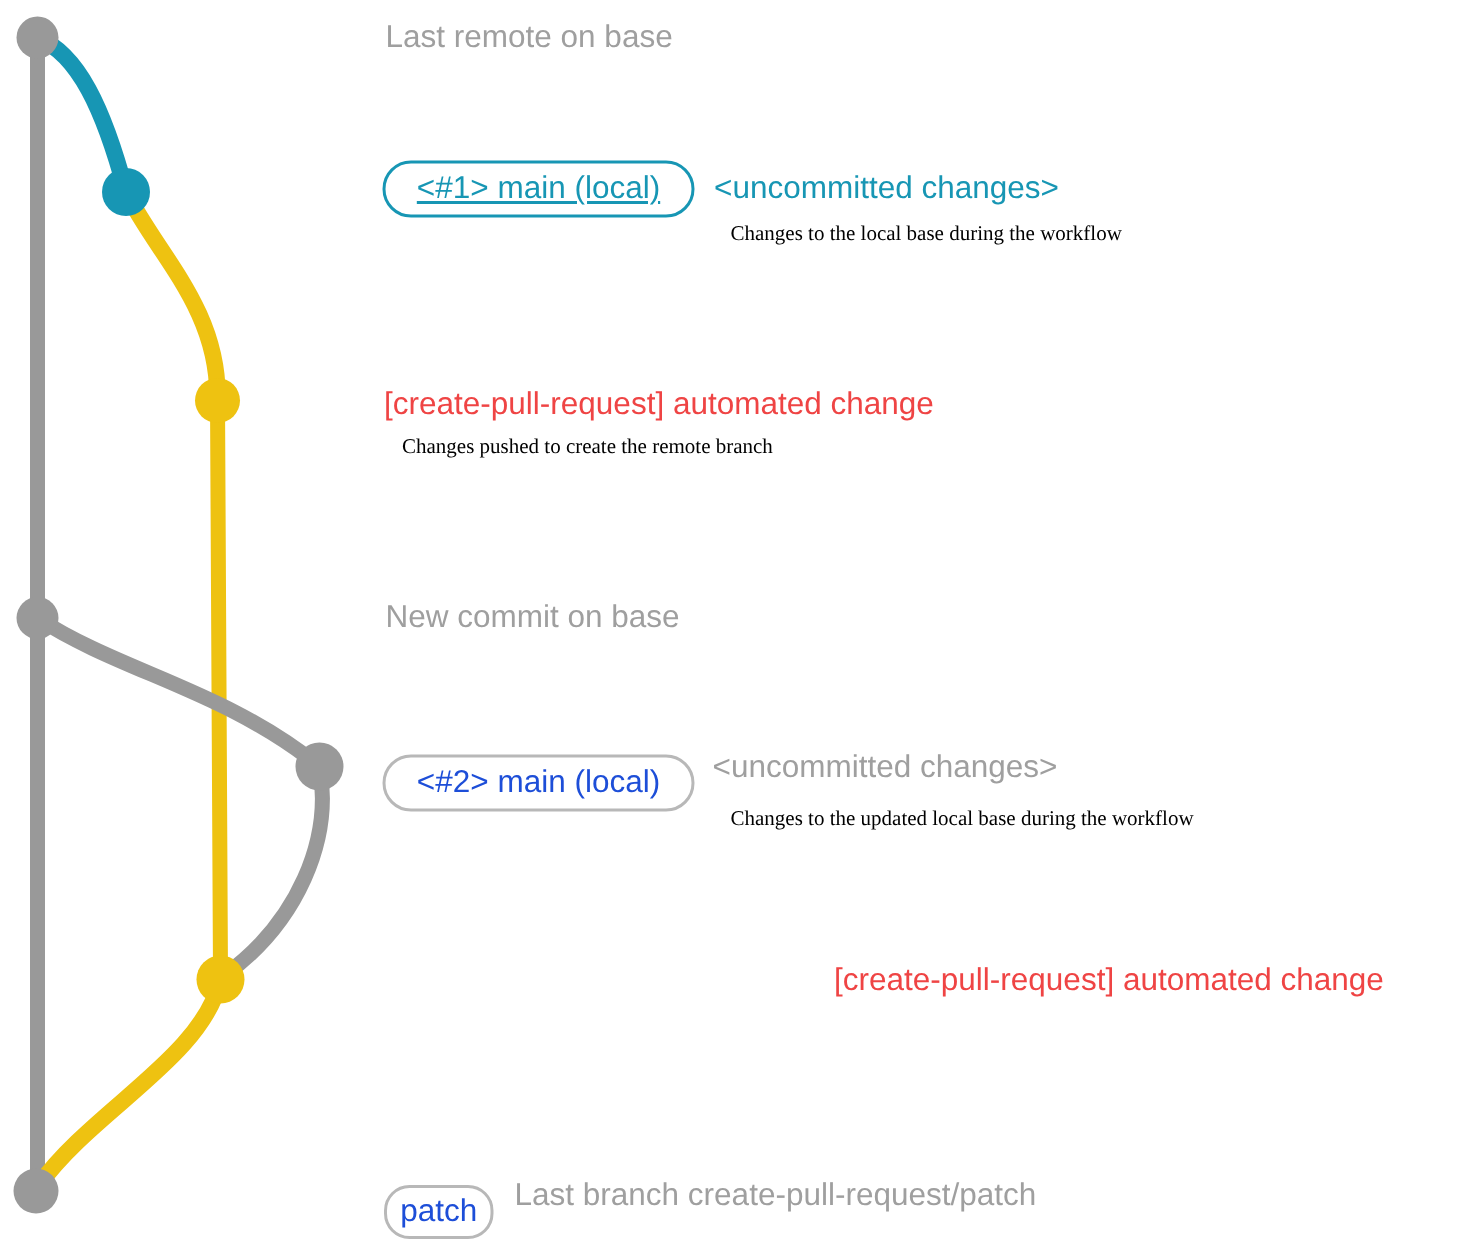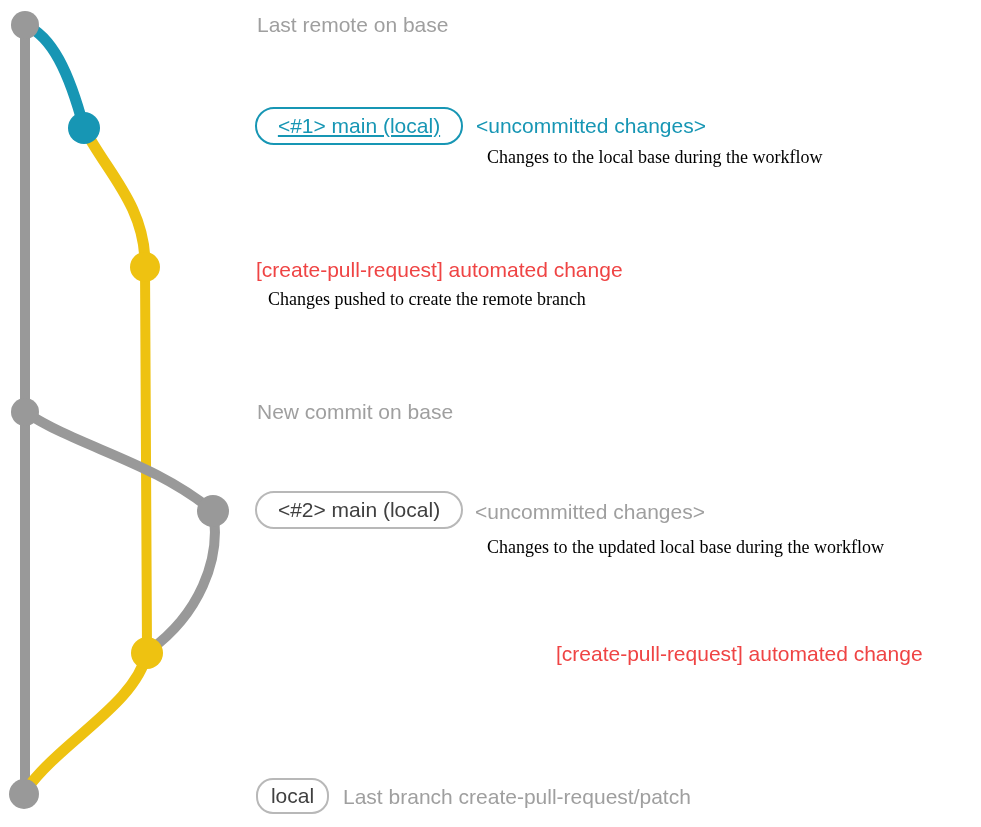--- a/index.html
+++ b/index.html
@@ -18,39 +18,39 @@
     font-size:21px;
     line-height:26px;
     white-space:nowrap;
   }
   .gray-txt{color:#9f9f9f;}
   .teal-txt{color:#1796b4;}
   .yellow-txt{color:#ef4444;}
   .caption{
     position:absolute;
     font-family:"Liberation Serif", serif;
-    font-size:18px;
+    font-size:14px;
     line-height:22px;
     color:#000000;
     white-space:nowrap;
   }
   .badge{
     position:absolute;
     box-sizing:border-box;
     height:38px;
     border:2px solid;
     border-radius:19px;
     display:flex;
     align-items:center;
     justify-content:center;
     font-size:21px;
     white-space:nowrap;
   }
   .badge.teal{border-color:#1796b4;color:#1796b4;text-decoration:underline;}
-  .badge.gray{border-color:#b8b8b8;color:#404040;}
+  .badge.gray{border-color:#b8b8b8;color:#1d4ed8;margin-top:12px;}
   .badge.yellow{border-color:#eec211;color:#eec211;}
 </style>
 </head>
 <body>
 
 <div class="stage">
 
   <svg width="981" height="827" viewBox="0 0 981 827">
 
     <path d="M25,25 L25,792" stroke-width="10" stroke="#999999"></path>
@@ -86,16 +86,16 @@
   <div class="caption" style="left:268px;top:288px;">Changes pushed to create the remote branch</div>
 
   <div class="txt gray-txt" style="left:257px;top:399px;">New commit on base</div>
 
   <div class="badge gray" style="left:255px;top:491px;width:208px;">&lt;#2&gt; main (local)</div>
   <div class="txt gray-txt" style="left:475px;top:499px;">&lt;uncommitted changes&gt;</div>
   <div class="caption" style="left:487px;top:536px;">Changes to the updated local base during the workflow</div>
 
   <div class="txt yellow-txt" style="left:556px;top:641px;">[create-pull-request] automated change</div>
 
-  <div class="badge gray" style="left:256px;top:778px;width:73px;height:36px;border-radius:17px;">local</div>
+  <div class="badge gray" style="left:256px;top:778px;width:73px;height:36px;border-radius:17px;">patch</div>
   <div class="txt gray-txt" style="left:343px;top:784px;">Last branch create-pull-request/patch</div>
 
 </div>
 
 </body></html>

